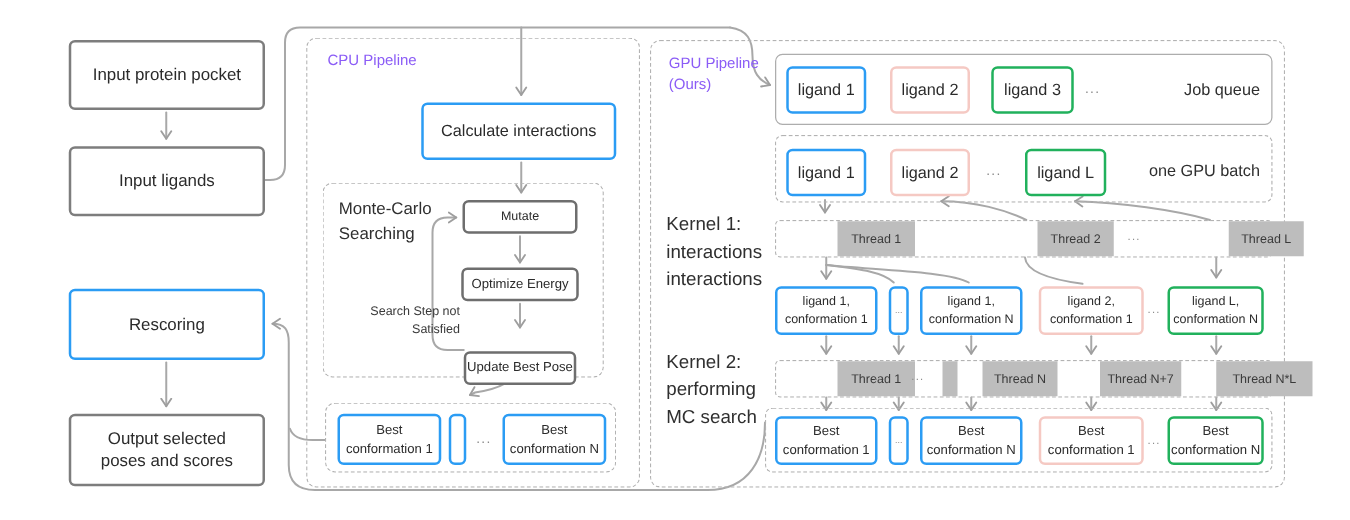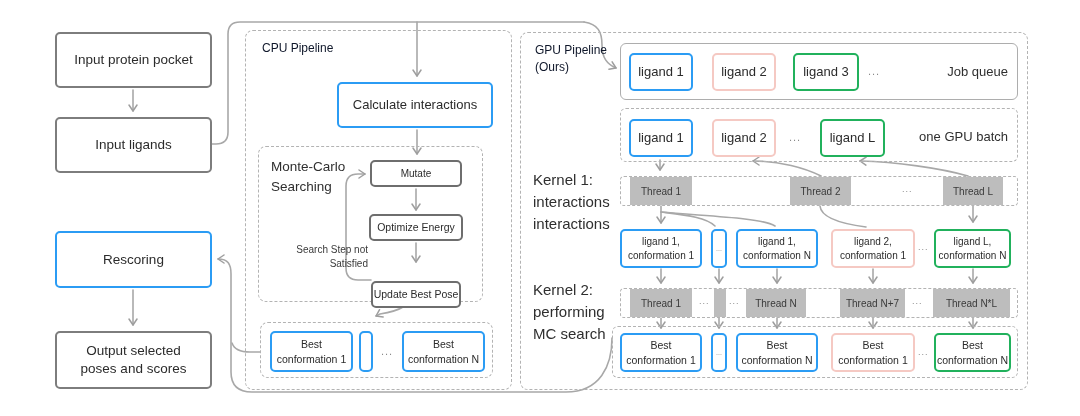--- a/index.html
+++ b/index.html
@@ -22,23 +22,23 @@
   .b-dark{border:2px solid var(--dark-border);}
   .b-blue{border:2px solid var(--blue);}
   .b-pink{border:2px solid var(--pink);}
   .b-green{border:2px solid var(--green);}
   .dashed{
     position:absolute;box-sizing:border-box;border:1.6px dashed var(--dash);border-radius:8px;
   }
   .thread{
     position:absolute;box-sizing:border-box;background:var(--thread);
     display:flex;align-items:center;justify-content:center;
-    font-size:10px;color:#3A3A3A;
-  }
-  .sec-title{position:absolute;font-size:12px;color:#0f172a;line-height:1.45;}
+    font-size:10px;color:#3A3A3A;margin-left:40px;
+  }
+  .sec-title{position:absolute;font-size:12px;color:#8b5cf6;line-height:1.45;}
   .side-label{position:absolute;font-size:15px;color:#2F2F2F;line-height:1.45;}
   .note{position:absolute;font-size:10.5px;color:#3A3A3A;line-height:1.35;}
   .dots{position:absolute;color:#8A8A8A;font-size:11px;letter-spacing:1px;}
   .tinydots{font-size:7px;color:#8A8A8A;letter-spacing:0;}
   svg{position:absolute;left:0;top:0;pointer-events:none;}
   .f13{font-size:13.5px;}
   .f12{font-size:13px;}
   .f10{font-size:10px;line-height:1.35;}
   .f105{font-size:10.5px;line-height:1.35;}
   .row-label{position:absolute;font-size:13px;color:#2F2F2F;text-align:right;}

